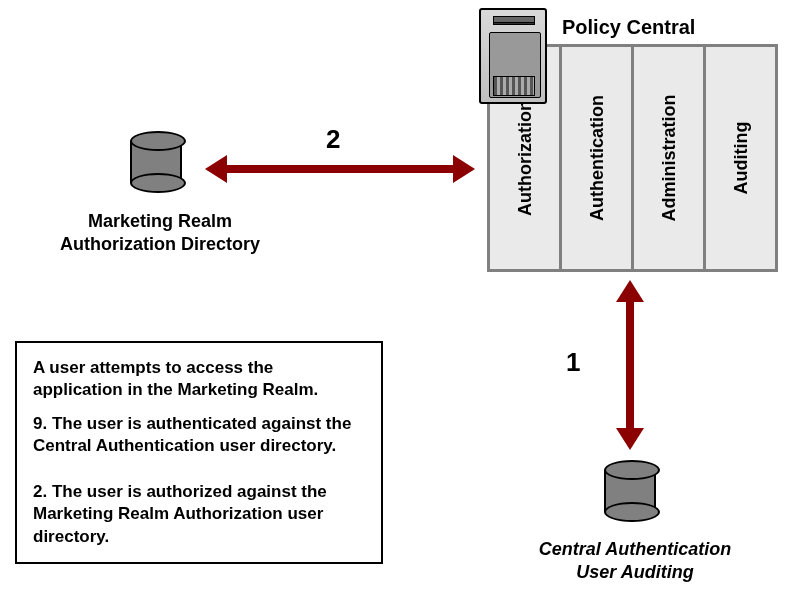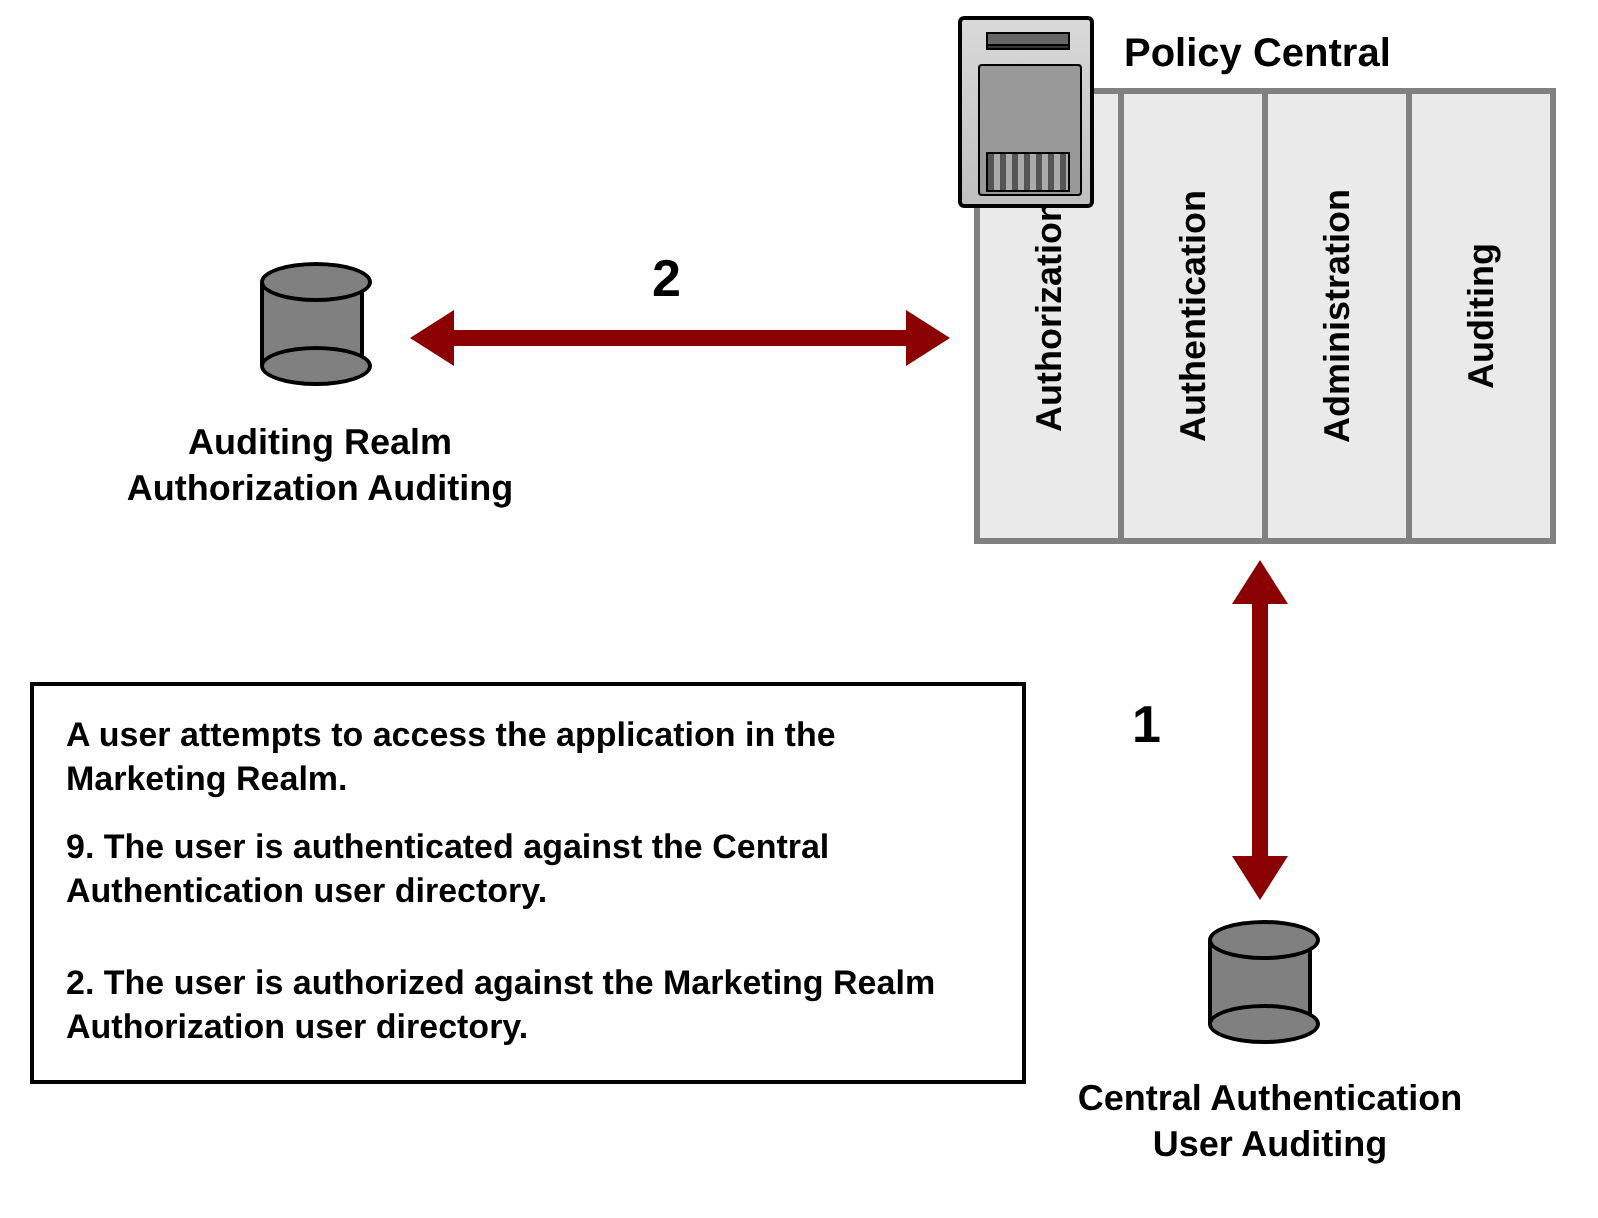--- a/index.html
+++ b/index.html
@@ -138,22 +138,22 @@
 </head>
 <body>
 
 <div class="cyl abs" style="left:130px; top:141px;">
   <div class="body">
       <div class="top"></div>
       <div class="bot"></div>
     </div>
 </div>
 <div class="label abs" style="left:35px; top:210px; width:250px;">
-  <div>Auditing Realm</div>
-  <div>Authorization Auditing</div>
+  <div>Marketing Realm</div>
+  <div>Authorization Directory</div>
 </div>
 
 <div class="arrow-h" style="left:225px; top:165px; width:230px;"></div>
 <div class="big-num abs" style="left:326px; top:124px;">2</div>
 
 <div class="abs" style="left:562px; top:16px; font-weight:bold; font-size:20px;">Policy Central</div>
 
 <div class="server" style="left:479px; top:8px;">
   <div class="slot s1"></div>
   <div class="slot s2"></div>
@@ -178,22 +178,22 @@
 
 <div class="arrow-v" style="left:626px; top:300px; height:130px;"></div>
 <div class="big-num abs" style="left:566px; top:347px;">1</div>
 
 <div class="cyl abs" style="left:604px; top:470px;">
   <div class="body">
       <div class="top"></div>
       <div class="bot"></div>
     </div>
 </div>
-<div class="label abs" style="left:505px; top:538px; width:260px;">
+<div class="label abs" style="left:505px; top:538px; width:260px;font-style:italic;">
   <div>Central Authentication</div>
   <div>User Auditing</div>
 </div>
 
-<div class="desc-box" style="left:15px; top:341px; width:498px;">
+<div class="desc-box" style="left:15px; top:341px; width:368px;">
   <p>A user attempts to access the application in the Marketing Realm.</p>
   <p>9. The user is authenticated against the Central Authentication user directory.</p>
   <p>2. The user is authorized against the Marketing Realm Authorization user directory.</p>
 </div>
 
 </body></html>

